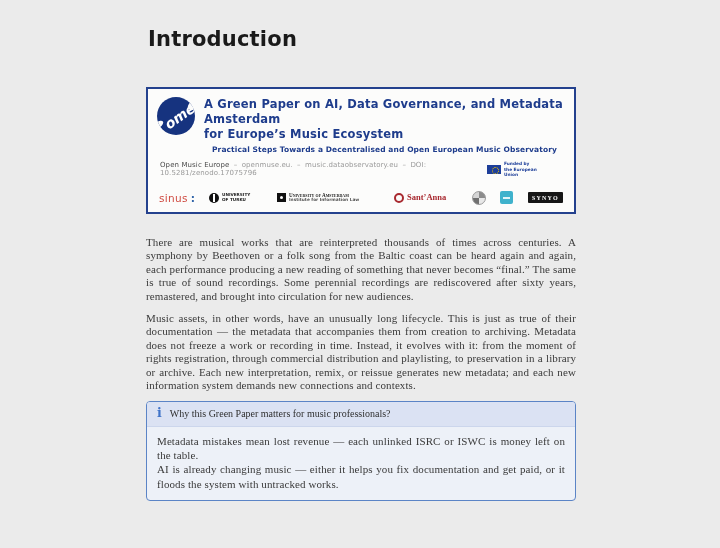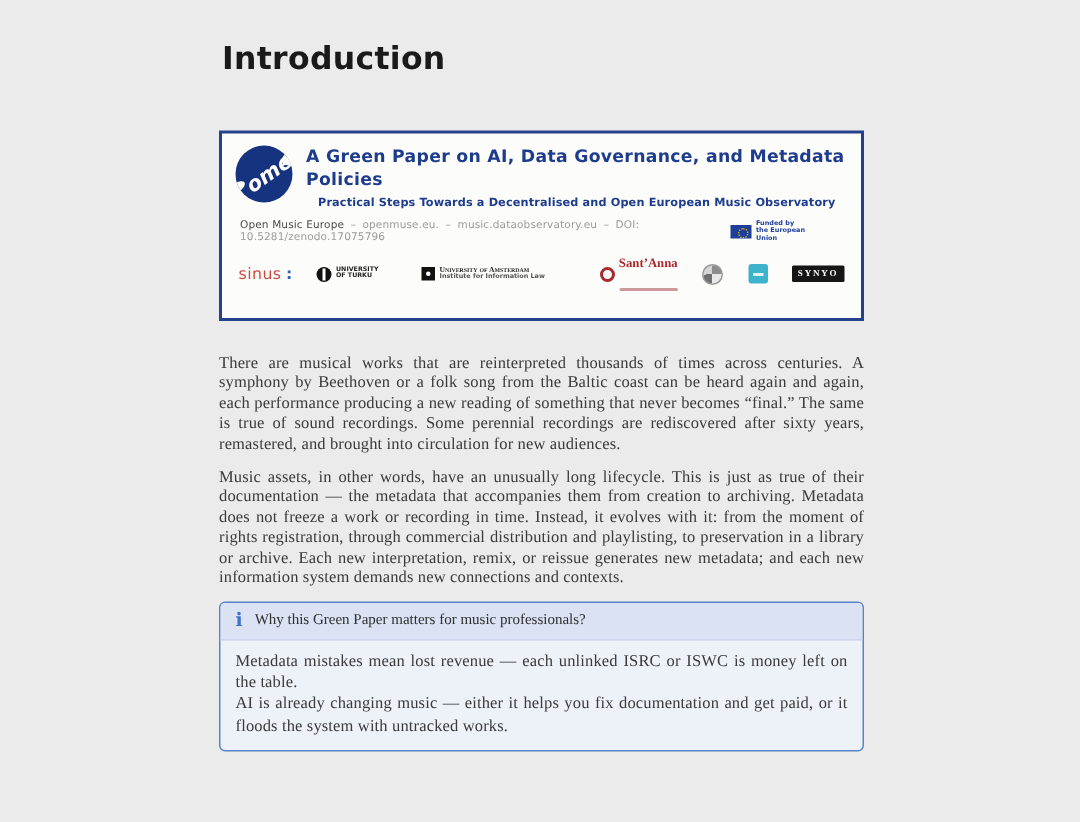--- a/index.html
+++ b/index.html
@@ -54,21 +54,21 @@
   .sc70 { font-size:6px; transform:scale(.7); transform-origin:0 50%; }
   .sc78 { font-size:6.5px; transform:scale(.78); transform-origin:0 50%; }
 
   .uva-icon { width:9px; height:9px; background:#111; position:relative; flex:0 0 auto; }
   .uva-icon::after { content:""; position:absolute; left:3px; top:3px; width:3px; height:3px;
                      background:#fff; border-radius:50%; }
   .uva-l1 { font-family:"Liberation Serif",serif; font-variant:small-caps; color:#222; font-weight:600; }
   .uva-l2 { color:#555; font-size:5.5px; }
 
   .sa-icon { width:10px; height:10px; border:2px solid #a8292f; border-radius:50%; flex:0 0 auto; }
-  .sa-col { display:flex; flex-direction:column;gap:11px; }
+  .sa-col { display:flex; flex-direction:row;gap:11px; }
   .sa-text { color:#a8292f; font-family:"Liberation Serif",serif; font-weight:bold; font-size:8.5px; line-height:1; }
   .sa-bar { height:2px; background:#c99; margin-top:1.5px; border-radius:1px; }
 
   .round-emblem { width:14px; height:14px; border-radius:50%; border:1px solid #9a9a9a;
                   background:conic-gradient(#8c8c8c 0 90deg,#e8e8e8 90deg 180deg,#707070 180deg 270deg,#d5d5d5 270deg); }
 
   .teal-square { width:13px; height:13px; border-radius:2px; background:#3fb2cc; position:relative; }
   .teal-square::after { content:""; position:absolute; left:3px; top:5.5px; width:7px; height:2px;
                         background:rgba(255,255,255,.85); }
 
@@ -97,21 +97,22 @@
   <div class="content">
 
     <h1 class="doc-title">Introduction</h1>
 
     <div class="banner">
       <div class="banner-top">
         <div class="ome-logo">
           <span class="ome-text">ome</span>
         </div>
         <div class="banner-titles">
-          <div class="bt">A Green Paper on AI, Data Governance, and Metadata Policies</div>
+          <div class="bt">A Green Paper on AI, Data Governance, and Metadata Amsterdam</div>
+          <div class="bt">for Europe’s Music Ecosystem</div>
           <div class="bsub">Practical Steps Towards a Decentralised and Open European Music Observatory</div>
         </div>
       </div>
 
       <div class="banner-meta">
         <div class="meta-left">
           <span class="m-org">Open Music Europe</span>
           <span>–</span>
           <span>openmuse.eu.</span>
           <span>–</span>

